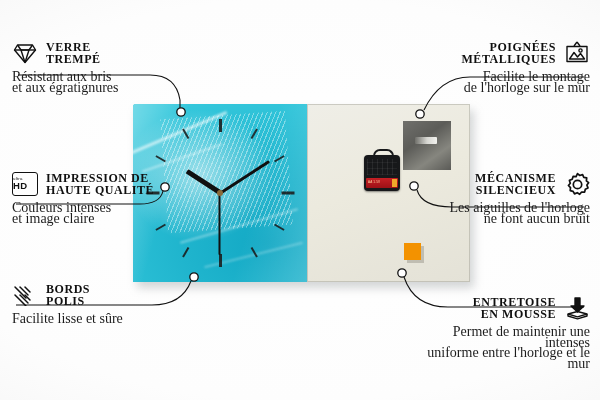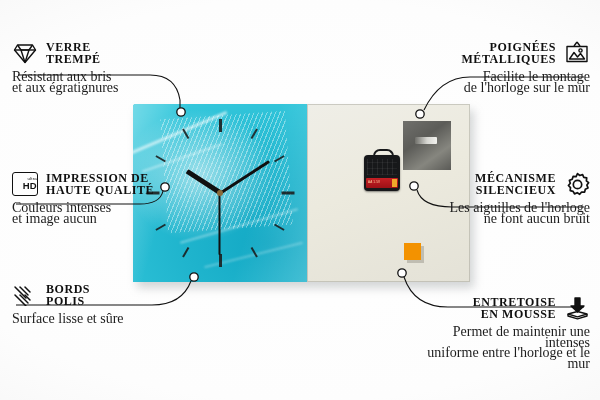--- a/index.html
+++ b/index.html
@@ -305,21 +305,21 @@
     white-space: pre-line;
   }
 
   .hd-badge {
     width: 25px;
     height: 22px;
     border: 1.6px solid #101010;
     border-radius: 3px;
     display: flex;
     flex-direction: column;
-    align-items: flex-end;
+    align-items: flex-start;
     justify-content: center;
     line-height: 1;
     font-family: "Liberation Sans", sans-serif;
   }
   .hd-badge .u { font-size: 4.4px; letter-spacing: .2px; }
   .hd-badge .h { font-size: 9.5px; font-weight: bold; letter-spacing: .3px; }
 </style>
 </head>
 <body>
 
@@ -418,39 +418,39 @@
       <span class="feature-icon">
         <span class="hd-badge">
           <span class="u">ultra</span>
           <span class="h">HD</span>
         </span>
       </span>
       <span class="feature-title">IMPRESSION DE
 HAUTE QUALITÉ</span>
     </div>
     <div class="feature-desc">Couleurs intenses
-et image aucun</div>
+et image claire</div>
   </div>
 
   <div class="feature left" style="top:282px">
     <div class="feature-head">
       <span class="feature-icon">
         <svg width="24" height="22" viewBox="0 0 24 22" fill="none" stroke="#101010" stroke-width="1.5" stroke-linecap="round">
           <path d="M2 3 L13 14"></path>
           <path d="M7 3 L15 11"></path>
           <path d="M12 3 L17 8"></path>
           <path d="M2 11 L13 22"></path>
           <path d="M7 11 L15 19"></path>
           <path d="M12 11 L17 16"></path>
         </svg>
       </span>
       <span class="feature-title">BORDS
 POLIS</span>
     </div>
-    <div class="feature-desc">Surface lisse et sûre</div>
+    <div class="feature-desc">Facilite lisse et sûre</div>
   </div>
 
   <div class="feature right" style="top:171px">
     <div class="feature-head">
       <span class="feature-icon">
         <svg width="25" height="25" viewBox="0 0 25 25" fill="none" stroke="#101010" stroke-width="1.7" stroke-linejoin="round">
           <path d="M12.5 1.6 l2.3 1.9 2.8 -0.9 1.2 2.7 2.9 0.5 -0.3 3 2.2 1.9 -1.7 2.4 1.1 2.8 -2.7 1.3 -0.7 2.9 -3 -0.1 -1.9 2.3 -2.5 -1.6 -2.7 1.2 -1.4 -2.6 -2.9 -0.7 0.3 -3 -2.1 -2.1 1.9 -2.3 -0.9 -2.8 2.8 -1.1 0.9 -2.9 3 0.3 z"></path>
           <circle cx="12.5" cy="12.5" r="4.2"></circle>
         </svg>
       </span>

